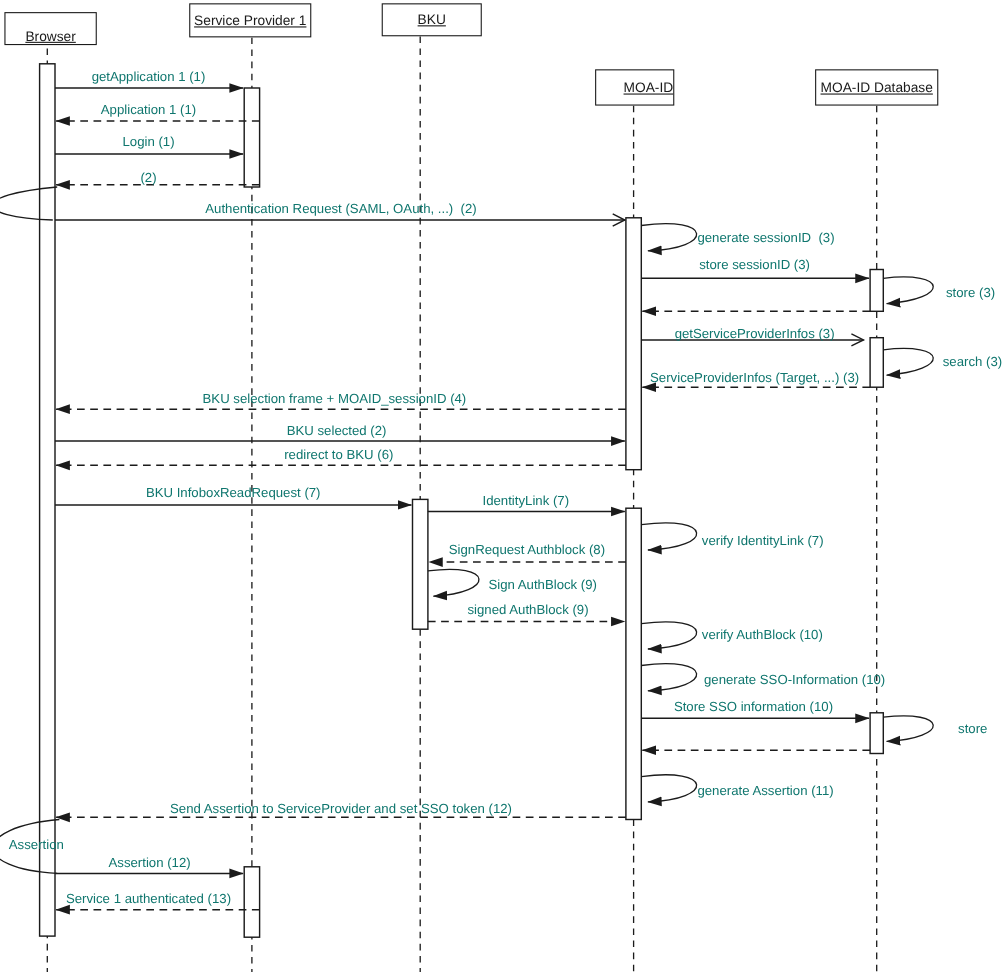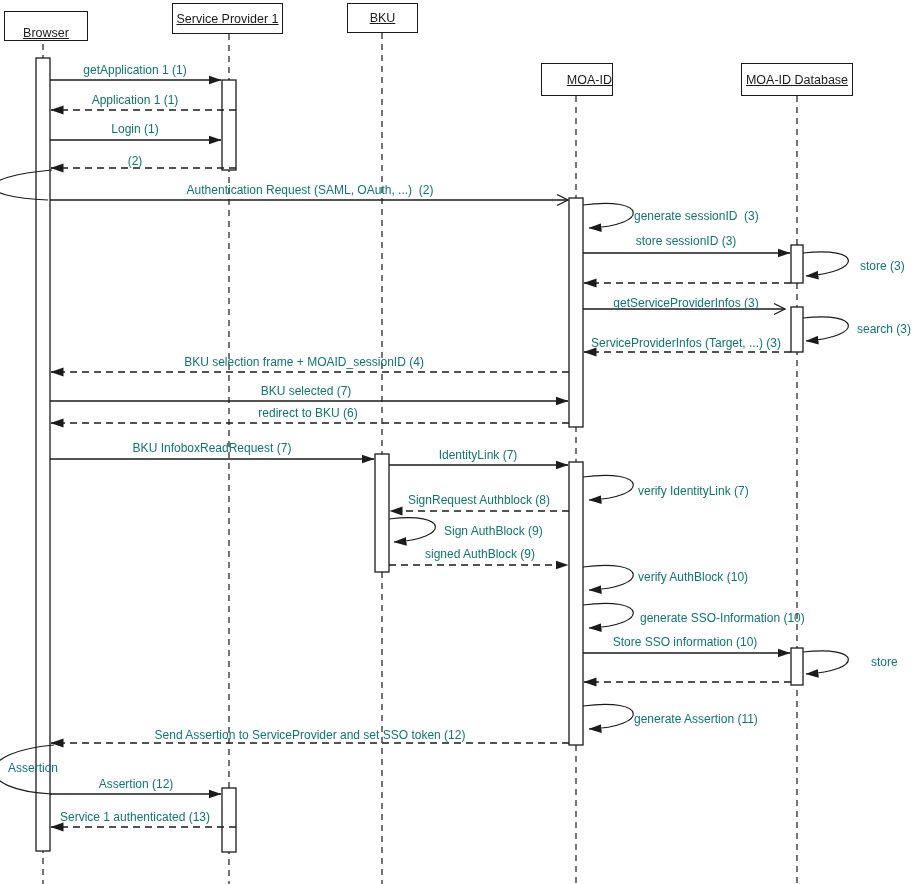--- a/index.html
+++ b/index.html
@@ -89,21 +89,21 @@
       <line x1="236" y1="827" x2="51" y2="827" stroke-dasharray="7 5" marker-end="url(#af)"></line>
     </g>
   </svg>
 
   <div class="actor" style="left:4px; top:11px; width:84px; height:30px;align-items:flex-end;">
     <span>Browser</span>
   </div>
   <div class="actor" style="left:172px; top:3px; width:111px; height:31px;">
     <span>Service Provider 1</span>
   </div>
-  <div class="actor" style="left:347px; top:3px; width:71px; height:30px;">
+  <div class="actor" style="left:347px; top:3px; width:91px; height:30px;">
     <span>BKU</span>
   </div>
   <div class="actor" style="left:541px; top:63px; width:72px; height:33px;justify-content:flex-end;">
     <span>MOA-ID</span>
   </div>
   <div class="actor" style="left:741px; top:63px; width:112px; height:33px;">
     <span>MOA-ID Database</span>
   </div>
 
   <div class="lbl c" style="left:135px; top:63px;">getApplication 1 (1)</div>
@@ -111,21 +111,21 @@
   <div class="lbl c" style="left:135px; top:122px;">Login (1)</div>
   <div class="lbl c" style="left:135px; top:154px;">(2)</div>
   <div class="lbl c" style="left:310px; top:183px;">Authentication Request (SAML, OAuth, ...)  (2)</div>
   <div class="lbl" style="left:634px; top:209px;">generate sessionID  (3)</div>
   <div class="lbl c" style="left:686px; top:234px;">store sessionID (3)</div>
   <div class="lbl" style="left:860px; top:259px;">store (3)</div>
   <div class="lbl c" style="left:686px; top:296px;">getServiceProviderInfos (3)</div>
   <div class="lbl" style="left:857px; top:322px;">search (3)</div>
   <div class="lbl c" style="left:686px; top:336px;">ServiceProviderInfos (Target, ...) (3)</div>
   <div class="lbl c" style="left:304px; top:355px;">BKU selection frame + MOAID_sessionID (4)</div>
-  <div class="lbl c" style="left:306px; top:384px;">BKU selected (7)</div>
+  <div class="lbl c" style="left:306px; top:384px;">BKU selected (2)</div>
   <div class="lbl c" style="left:308px; top:406px;">redirect to BKU (6)</div>
   <div class="lbl c" style="left:212px; top:441px;">BKU InfoboxReadRequest (7)</div>
   <div class="lbl c" style="left:478px; top:448px;">IdentityLink (7)</div>
   <div class="lbl" style="left:638px; top:484px;">verify IdentityLink (7)</div>
   <div class="lbl c" style="left:479px; top:493px;">SignRequest Authblock (8)</div>
   <div class="lbl" style="left:444px; top:524px;">Sign AuthBlock (9)</div>
   <div class="lbl c" style="left:480px; top:547px;">signed AuthBlock (9)</div>
   <div class="lbl" style="left:638px; top:570px;">verify AuthBlock (10)</div>
   <div class="lbl" style="left:640px; top:611px;">generate SSO-Information (10)</div>
   <div class="lbl c" style="left:685px; top:635px;">Store SSO information (10)</div>

